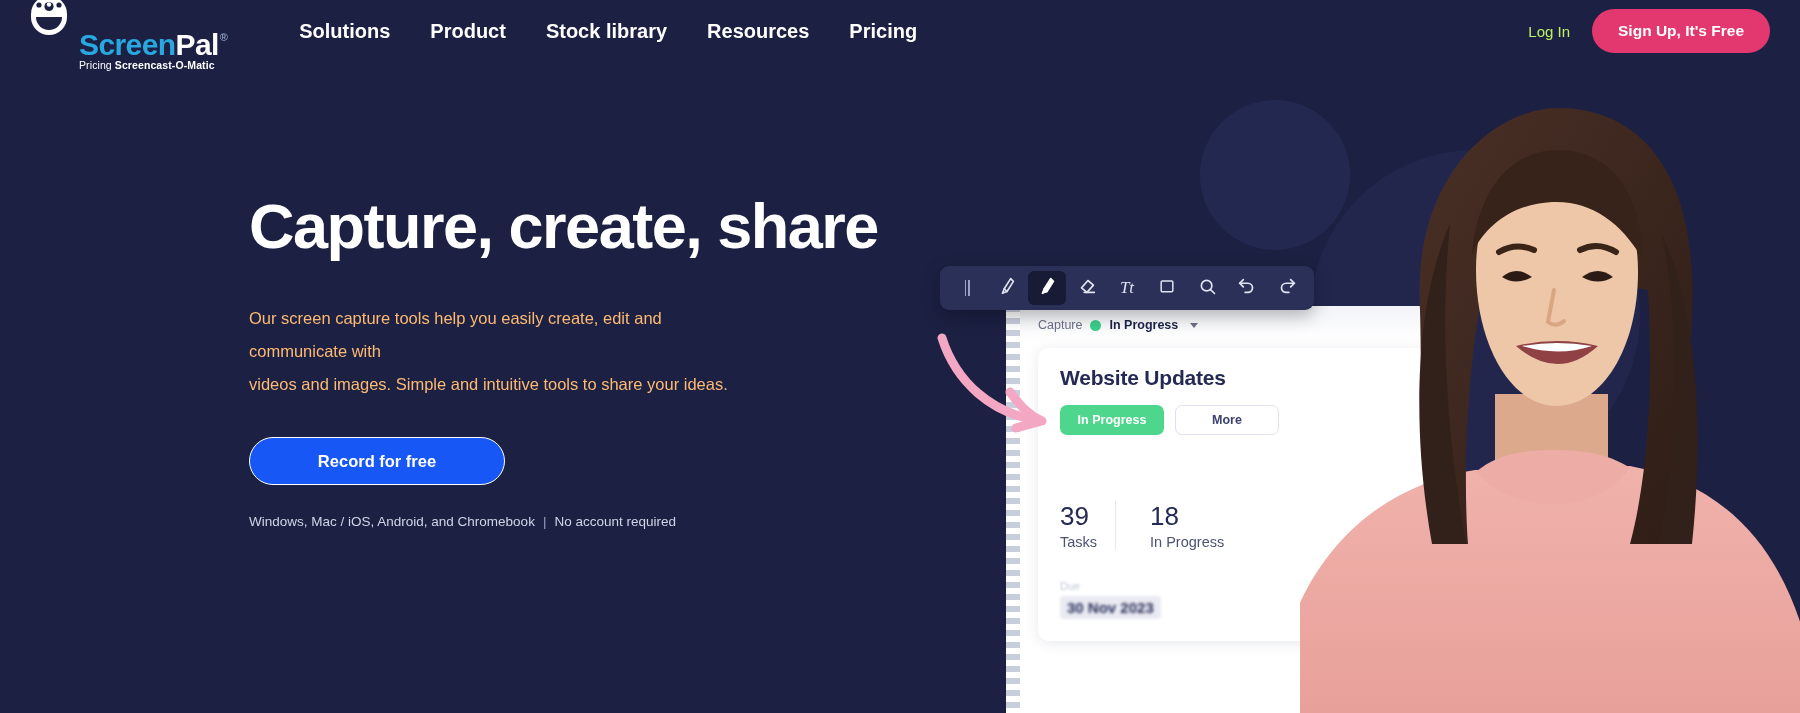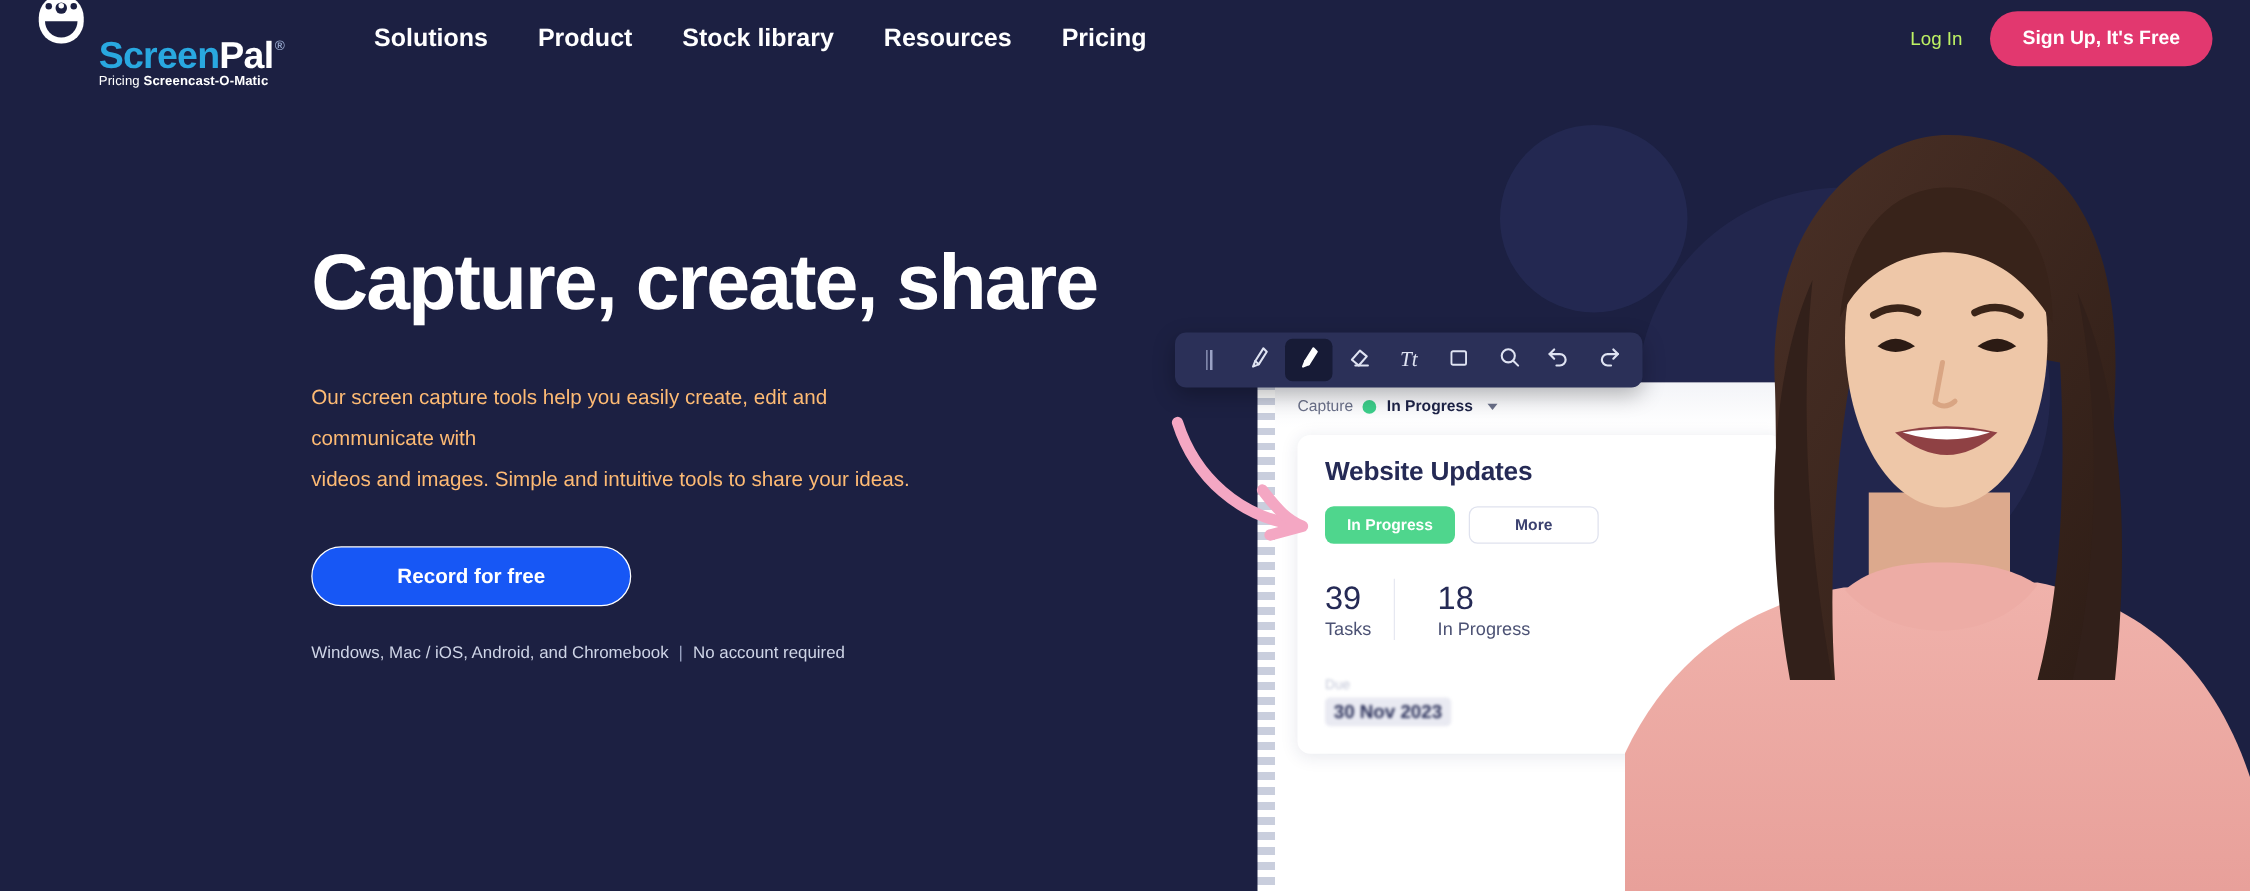--- a/index.html
+++ b/index.html
@@ -196,21 +196,21 @@
   .chip {
     border-radius: 7px;
     height: 30px;
     display: flex; align-items:center; justify-content:center;
     font-size: 12.5px; font-weight: bold;
     cursor: pointer;
   }
   .chip-progress { width: 104px; background: #4fd68d; color: #ffffff; }
   .chip-more { width: 104px; background: #ffffff; color: #3b4170; border: 1.4px solid #dfe2ee; }
   .mock-stats { display: flex; margin-top: 28px; }
-  .stat { padding-right: 18px; border-right: 1px solid #e6e8f1; }
+  .stat { padding-right: 18px; border-right: 1px solid #e6e8f1; margin-top: 38px; }
   .stat + .stat { padding-left: 34px; border-right: none; }
   .stat-num { color: #252a55; font-size: 26px; font-weight: normal; }
   .stat-lbl { color: #4c5274; font-size: 14.5px; margin-top: 2px; }
   .mock-footer { margin-top: 30px; }
   .mock-foot-small { color: #c3c7d8; font-size: 11px; filter: blur(1.1px); }
   .mock-foot-date {
     margin-top: 4px;
     color: #2a3059; font-size: 15px; font-weight: bold;
     filter: blur(1.4px);
     background: #e9eaf2;

